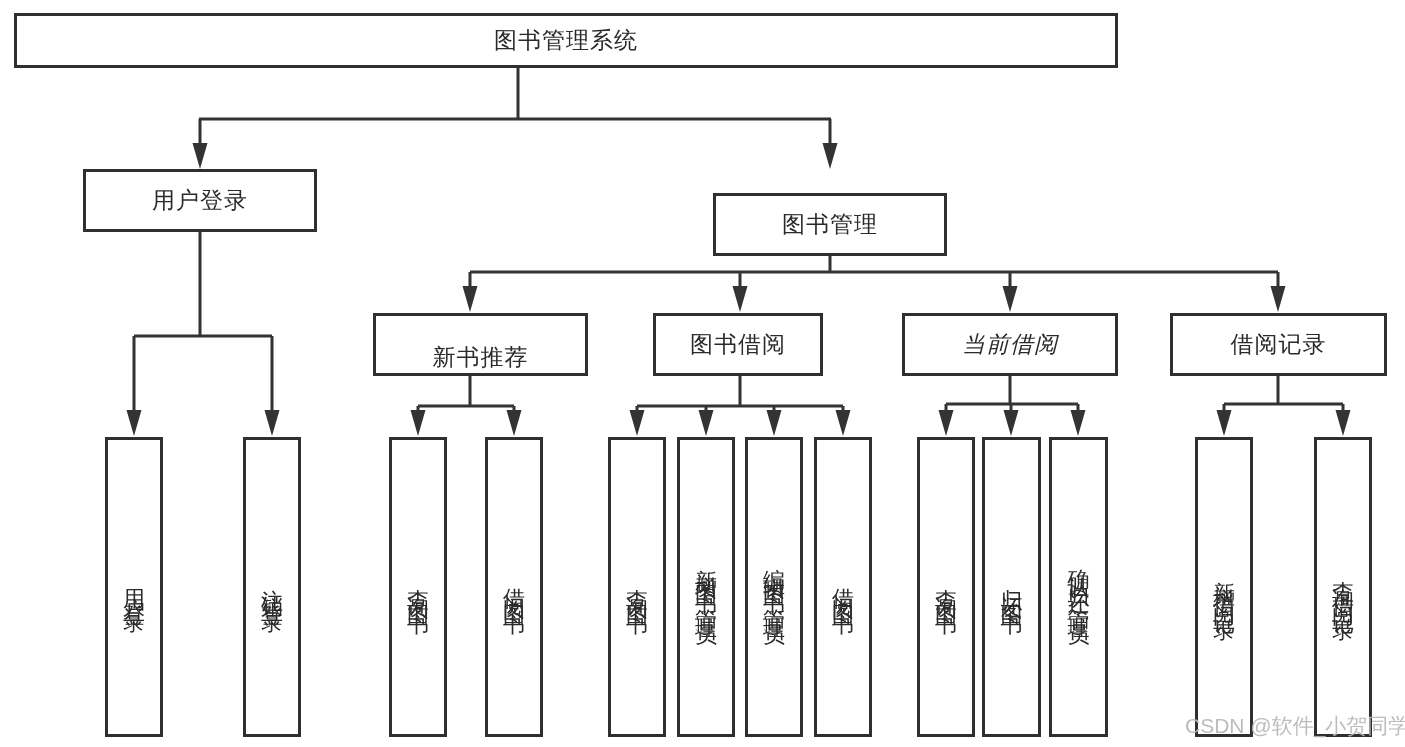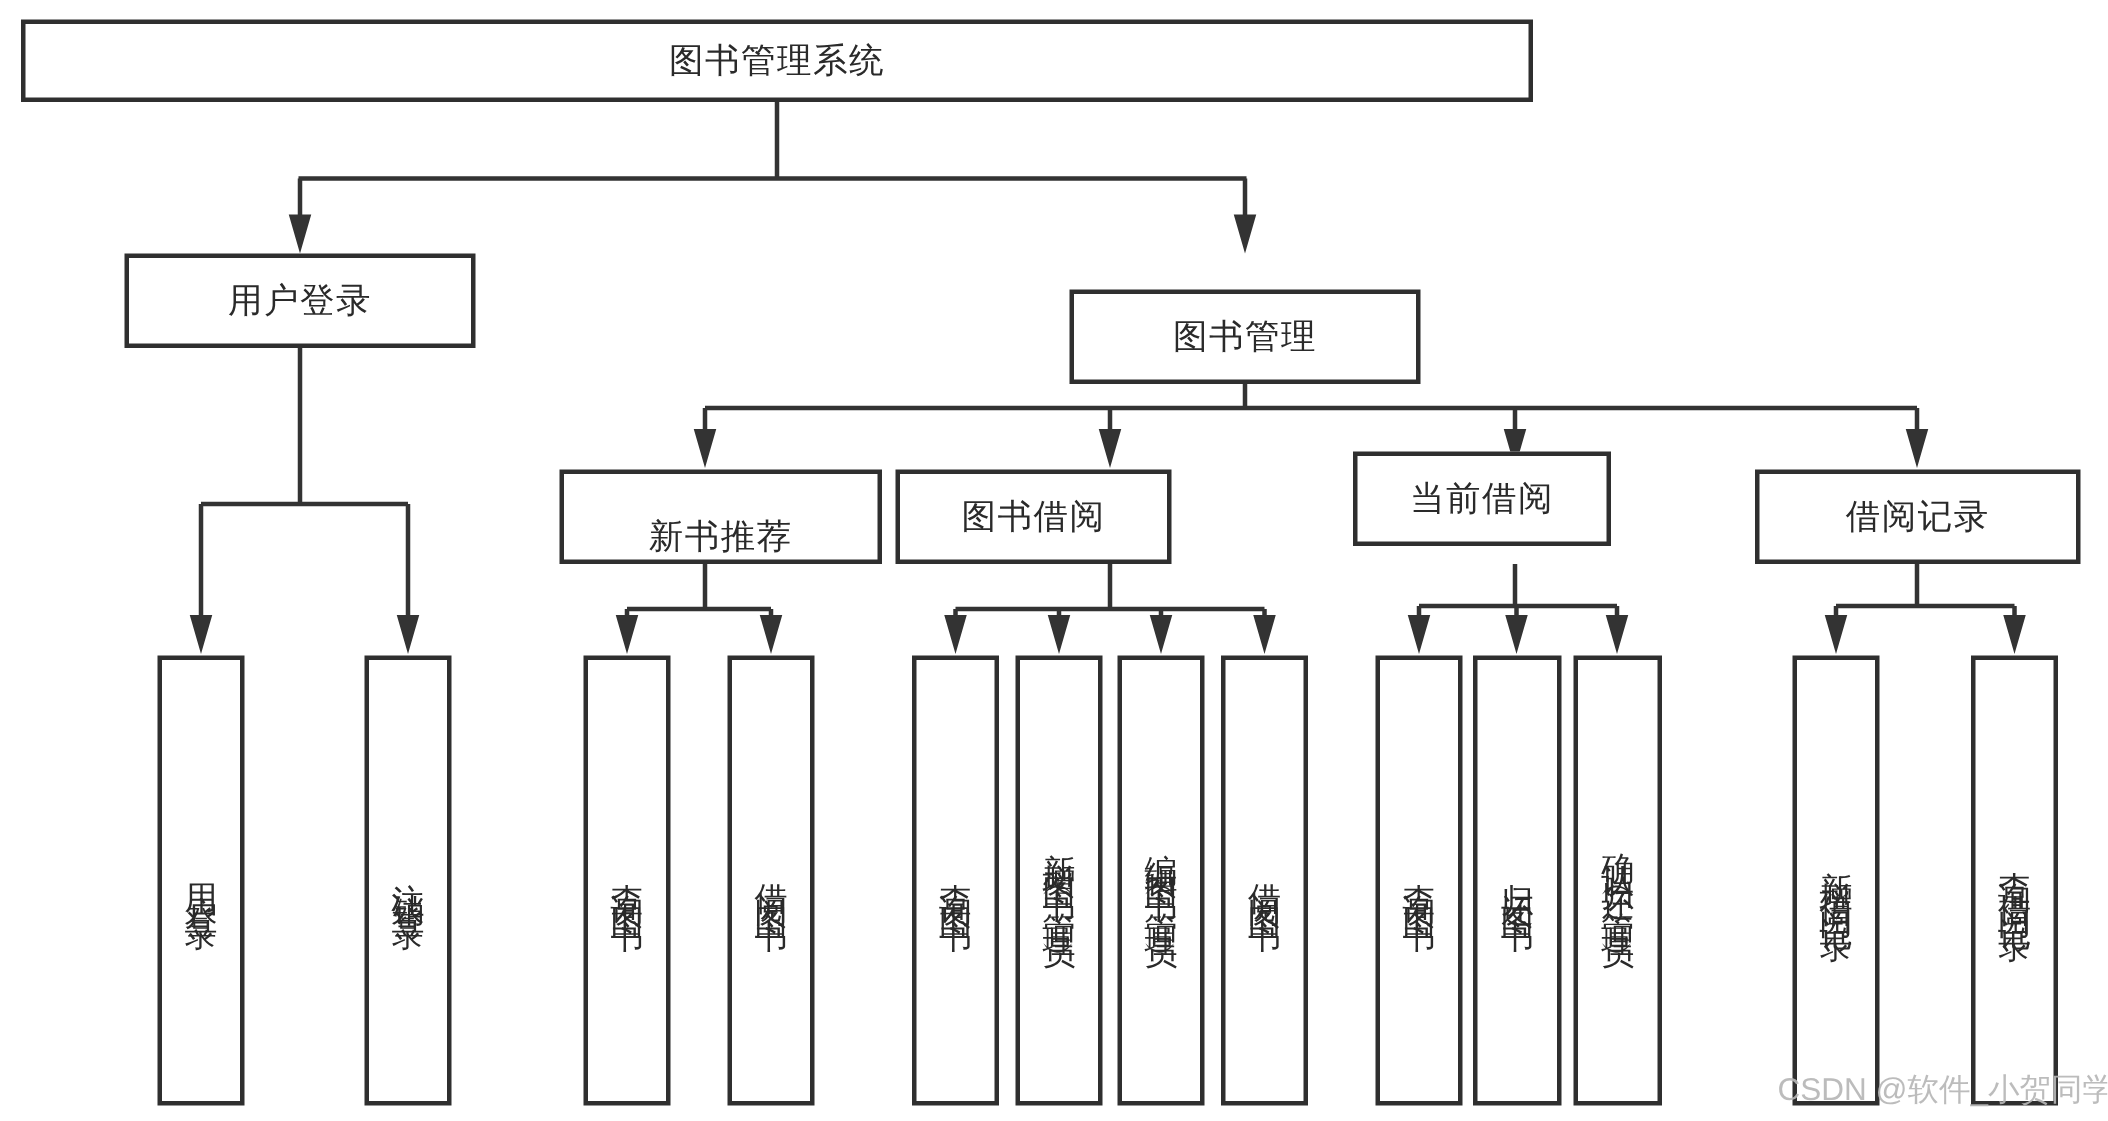--- a/index.html
+++ b/index.html
@@ -77,38 +77,38 @@
     <path d="M740 376 V406 M637 406 H843 M637 406 V413 M706 406 V413 M774 406 V413 M843 406 V413" fill="none" stroke="#333333" stroke-width="3"></path>
     <path d="M629.5 410 L644.5 410 L637 436 Z M698.5 410 L713.5 410 L706 436 Z M766.5 410 L781.5 410 L774 436 Z M835.5 410 L850.5 410 L843 436 Z" fill="#333333" stroke="none"></path>
 
     <path d="M1010 376 V404 M946 404 H1078 M946 404 V413 M1011 404 V413 M1078 404 V413" fill="none" stroke="#333333" stroke-width="3"></path>
     <path d="M938.5 410 L953.5 410 L946 436 Z M1003.5 410 L1018.5 410 L1011 436 Z M1070.5 410 L1085.5 410 L1078 436 Z" fill="#333333" stroke="none"></path>
 
     <path d="M1278 376 V404 M1224 404 H1343 M1224 404 V413 M1343 404 V413" fill="none" stroke="#333333" stroke-width="3"></path>
     <path d="M1216.5 410 L1231.5 410 L1224 436 Z M1335.5 410 L1350.5 410 L1343 436 Z" fill="#333333" stroke="none"></path>
   </svg>
 
-  <div class="box" style="left:14px; top:13px; width:1008px; height:55px;">
+  <div class="box" style="left:14px; top:13px; width:1104px; height:55px;">
     <span class="lbl">图书管理系统</span>
   </div>
 
   <div class="box" style="left:83px; top:169px; width:234px; height:63px;">
     <span class="lbl">用户登录</span>
   </div>
   <div class="box" style="left:713px; top:169px; width:234px; height:63px;margin-top:24px;">
     <span class="lbl">图书管理</span>
   </div>
 
   <div class="box" style="left:373px; top:313px; width:215px; height:63px;align-items:flex-end;">
     <span class="lbl">新书推荐</span>
   </div>
-  <div class="box" style="left:597px; top:313px; width:184px; height:63px;justify-content:center;">
+  <div class="box" style="left:653px; top:313px; width:170px; height:63px;justify-content:center;">
     <span class="lbl">图书借阅</span>
   </div>
-  <div class="box" style="left:902px; top:301px; width:172px; height:63px;">
+  <div class="box" style="left:902px; top:313px; width:216px; height:63px;font-style:italic;">
     <span class="lbl">当前借阅</span>
   </div>
   <div class="box" style="left:1170px; top:313px; width:217px; height:63px;">
     <span class="lbl">借阅记录</span>
   </div>
 
   <div class="box leaf" style="left:105px; top:437px; width:58px; height:300px;">
     <span class="lbl">用户登录</span>
   </div>
   <div class="box leaf" style="left:243px; top:437px; width:58px; height:300px;">

